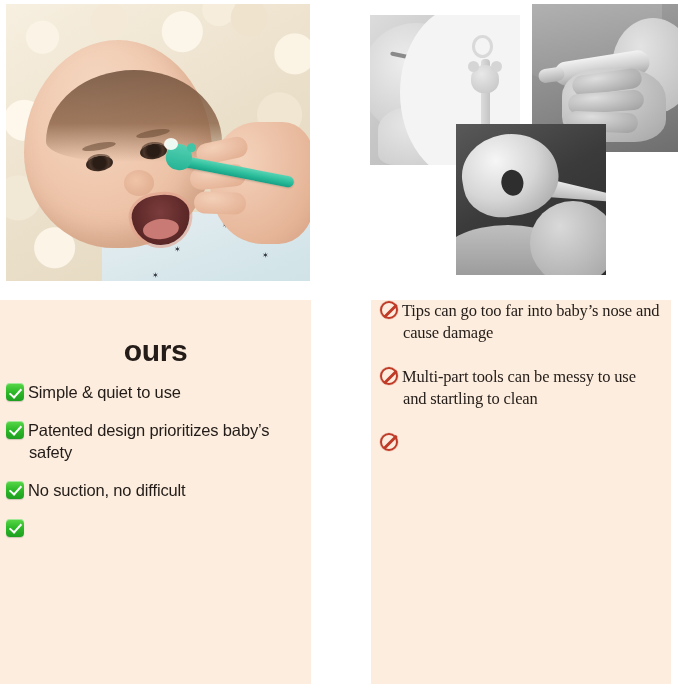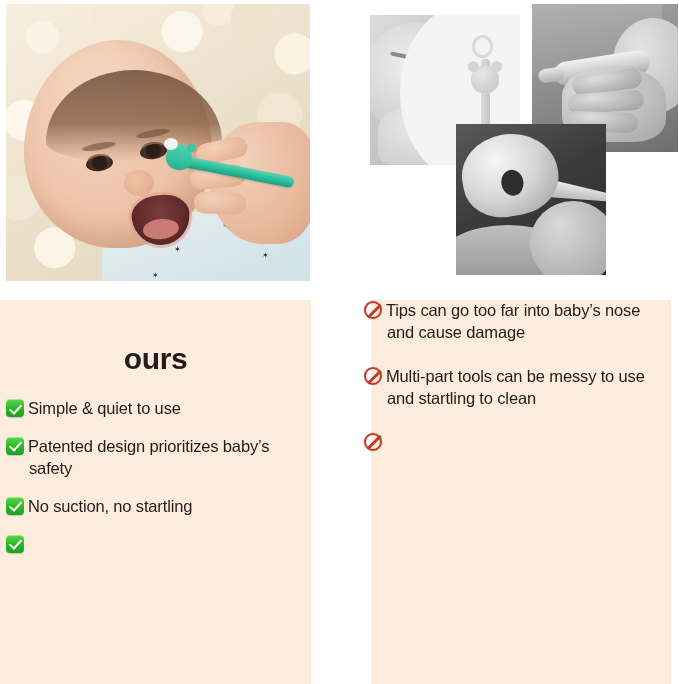--- a/index.html
+++ b/index.html
@@ -298,40 +298,40 @@
   }
   #panel-ours   { left: 0px;   width: 311px; }
   #panel-theirs { left: 371px; width: 300px; }
 
   .panel-title {
     text-align: center;
     font-size: 30px;
     font-weight: 700;
     color: #241c19;
     letter-spacing: -0.4px;
-    margin: 16px;
+    margin: 8px;
     padding-top: 26px;
     padding-bottom: 6px;
     font-family: "Liberation Sans", "DejaVu Sans", sans-serif;
   }
 
   .feature-list {
     list-style: none;
     margin: 0;
     padding: 0;
   }
   .feature-item {
     display: block;
     font-size: 16.5px;
     line-height: 1.33;
     color: #231c18;
     letter-spacing: -0.15px;
   }
   #panel-ours .feature-item   { padding: 0 10px 16px 29px; }
-  #panel-theirs .feature-item { padding: 0 10px 22px 16px; }
+  #panel-theirs .feature-item { padding: 0 10px 22px 32px; font-family: Liberation Serif, serif; }
 
   .icon-badge {
     display: inline-block;
     vertical-align: -3px;
     margin-right: 4px;
     margin-left: -23px;
     width: 18px; height: 18px;
     position: relative;
   }
   
@@ -454,21 +454,21 @@
 <section class="panel" id="panel-ours">
   <h2 class="panel-title">ours</h2>
   <ul class="feature-list">
     <li class="feature-item">
       <span class="icon-badge icon-check"></span><span>Simple &amp; quiet to use</span>
     </li>
     <li class="feature-item">
       <span class="icon-badge icon-check"></span><span>Patented design prioritizes baby’s safety</span>
     </li>
     <li class="feature-item">
-      <span class="icon-badge icon-check"></span><span>No suction, no startling</span>
+      <span class="icon-badge icon-check"></span><span>No suction, no difficult</span>
     </li>
     <li class="feature-item">
       <span class="icon-badge icon-check"></span>
     </li>
   </ul>
 </section>
 
 <section class="panel" id="panel-theirs">
   <ul class="feature-list">
     <li class="feature-item">

